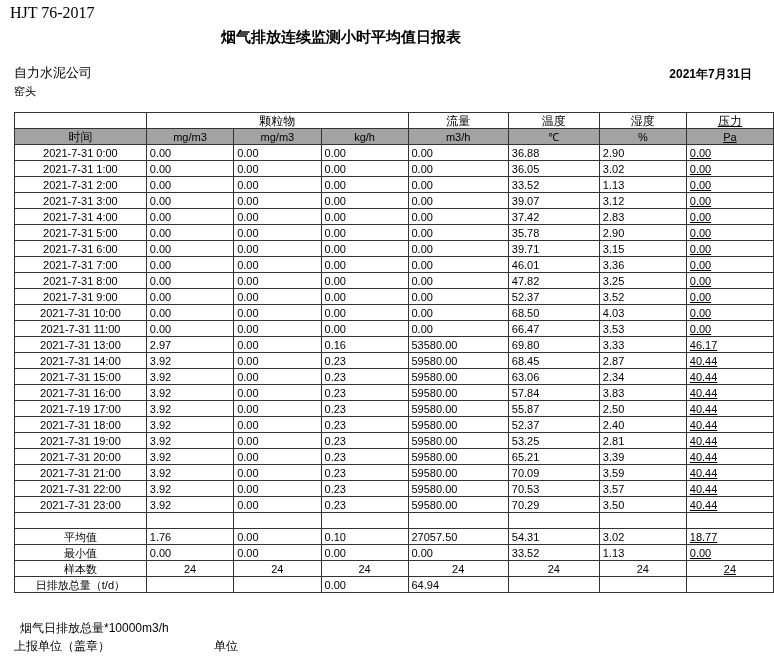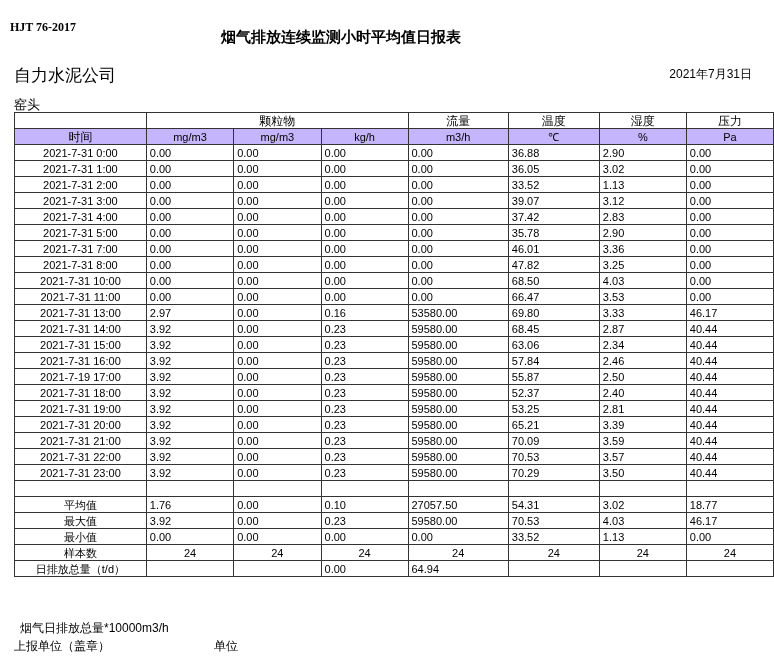--- a/index.html
+++ b/index.html
@@ -12,51 +12,51 @@
     height: 658px;
     font-family: "Liberation Sans", sans-serif;
     color: #000000;
     position: relative;
     overflow: hidden;
   }
   .std-code {
     position: absolute;
     left: 10px;
     top: 4px;
-    font-size: 12px;
-    font-weight: bold;
+    font-size: 16px;
+    font-weight: normal;
     font-family: "Liberation Serif", serif;
-    margin-top: 16px;
   }
   .doc-title {
     position: absolute;
     left: 0;
     top: 28px;
     width: 682px;
     text-align: center;
     font-size: 15px;
     font-weight: bold;
   }
   .company {
     position: absolute;
     left: 14px;
     top: 64px;
-    font-size: 17px;
+    font-size: 13px;
   }
   .stack {
     position: absolute;
     left: 14px;
-    top: 96px;
-    font-size: 13px;
+    top: 84px;
+    font-size: 11px;
   }
   .report-date {
     position: absolute;
     right: 22px;
     top: 66px;
     font-size: 12px;
+    font-weight: bold;
   }
   table.report {
     position: absolute;
     left: 14px;
     top: 112px;
     border-collapse: collapse;
     font-size: 11px;
     table-layout: fixed;
   }
   table.report td, table.report th {
@@ -65,29 +65,29 @@
     padding: 0 3px;
     font-weight: normal;
     font-family: "Liberation Sans", sans-serif;
     line-height: 14px;
   }
   .c-time    { width: 128px; text-align: center; }
   .c-num     { width: 82px;  text-align: left; }
   .c-flow    { width: 95px;  text-align: left; }
   .c-temp    { width: 86px;  text-align: left; }
   .c-hum     { width: 82px;  text-align: left; }
-  .c-pres    { width: 82px;  text-align: left; }
+  .c-pres    { width: 82px;  text-align: left; text-decoration: underline; }
 
   .hdr-group td {
     height: 26px;
     text-align: center;
     font-size: 12px;
   }
   .units td {
-    background: #c4b5fd;
+    background: #a3a3a3;
     text-align: center;
     font-size: 11px;
     font-family: "Liberation Serif", serif;
     height: 16px;
   }
   .units td.unit-time {
     font-family: "Liberation Sans", sans-serif;
     font-size: 12px;
   }
   tr.data td { font-size: 11px; }
@@ -199,37 +199,57 @@
       <td class="c-time">2021-7-31 5:00</td>
       <td class="c-num val">0.00</td>
       <td class="c-num val">0.00</td>
       <td class="c-num val">0.00</td>
       <td class="c-flow val">0.00</td>
       <td class="c-temp val">35.78</td>
       <td class="c-hum val">2.90</td>
       <td class="c-pres val">0.00</td>
     </tr>
     <tr class="data">
+      <td class="c-time">2021-7-31 6:00</td>
+      <td class="c-num val">0.00</td>
+      <td class="c-num val">0.00</td>
+      <td class="c-num val">0.00</td>
+      <td class="c-flow val">0.00</td>
+      <td class="c-temp val">39.71</td>
+      <td class="c-hum val">3.15</td>
+      <td class="c-pres val">0.00</td>
+    </tr>
+    <tr class="data">
       <td class="c-time">2021-7-31 7:00</td>
       <td class="c-num val">0.00</td>
       <td class="c-num val">0.00</td>
       <td class="c-num val">0.00</td>
       <td class="c-flow val">0.00</td>
       <td class="c-temp val">46.01</td>
       <td class="c-hum val">3.36</td>
       <td class="c-pres val">0.00</td>
     </tr>
     <tr class="data">
       <td class="c-time">2021-7-31 8:00</td>
       <td class="c-num val">0.00</td>
       <td class="c-num val">0.00</td>
       <td class="c-num val">0.00</td>
       <td class="c-flow val">0.00</td>
       <td class="c-temp val">47.82</td>
       <td class="c-hum val">3.25</td>
+      <td class="c-pres val">0.00</td>
+    </tr>
+    <tr class="data">
+      <td class="c-time">2021-7-31 9:00</td>
+      <td class="c-num val">0.00</td>
+      <td class="c-num val">0.00</td>
+      <td class="c-num val">0.00</td>
+      <td class="c-flow val">0.00</td>
+      <td class="c-temp val">52.37</td>
+      <td class="c-hum val">3.52</td>
       <td class="c-pres val">0.00</td>
     </tr>
     <tr class="data">
       <td class="c-time">2021-7-31 10:00</td>
       <td class="c-num val">0.00</td>
       <td class="c-num val">0.00</td>
       <td class="c-num val">0.00</td>
       <td class="c-flow val">0.00</td>
       <td class="c-temp val">68.50</td>
       <td class="c-hum val">4.03</td>
@@ -275,21 +295,21 @@
       <td class="c-hum val">2.34</td>
       <td class="c-pres val">40.44</td>
     </tr>
     <tr class="data">
       <td class="c-time">2021-7-31 16:00</td>
       <td class="c-num val">3.92</td>
       <td class="c-num val">0.00</td>
       <td class="c-num val">0.23</td>
       <td class="c-flow val">59580.00</td>
       <td class="c-temp val">57.84</td>
-      <td class="c-hum val">2.46</td>
+      <td class="c-hum val">3.83</td>
       <td class="c-pres val">40.44</td>
     </tr>
     <tr class="data">
       <td class="c-time">2021-7-19 17:00</td>
       <td class="c-num val">3.92</td>
       <td class="c-num val">0.00</td>
       <td class="c-num val">0.23</td>
       <td class="c-flow val">59580.00</td>
       <td class="c-temp val">55.87</td>
       <td class="c-hum val">2.50</td>
@@ -371,30 +391,20 @@
       <td class="c-time">平均值</td>
       <td class="c-num val">1.76</td>
       <td class="c-num val">0.00</td>
       <td class="c-num val">0.10</td>
       <td class="c-flow val">27057.50</td>
       <td class="c-temp val">54.31</td>
       <td class="c-hum val">3.02</td>
       <td class="c-pres val">18.77</td>
     </tr>
     <tr class="summary">
-      <td class="c-time">最大值</td>
-      <td class="c-num val">3.92</td>
-      <td class="c-num val">0.00</td>
-      <td class="c-num val">0.23</td>
-      <td class="c-flow val">59580.00</td>
-      <td class="c-temp val">70.53</td>
-      <td class="c-hum val">4.03</td>
-      <td class="c-pres val">46.17</td>
-    </tr>
-    <tr class="summary">
       <td class="c-time">最小值</td>
       <td class="c-num val">0.00</td>
       <td class="c-num val">0.00</td>
       <td class="c-num val">0.00</td>
       <td class="c-flow val">0.00</td>
       <td class="c-temp val">33.52</td>
       <td class="c-hum val">1.13</td>
       <td class="c-pres val">0.00</td>
     </tr>
     <tr class="summary">

